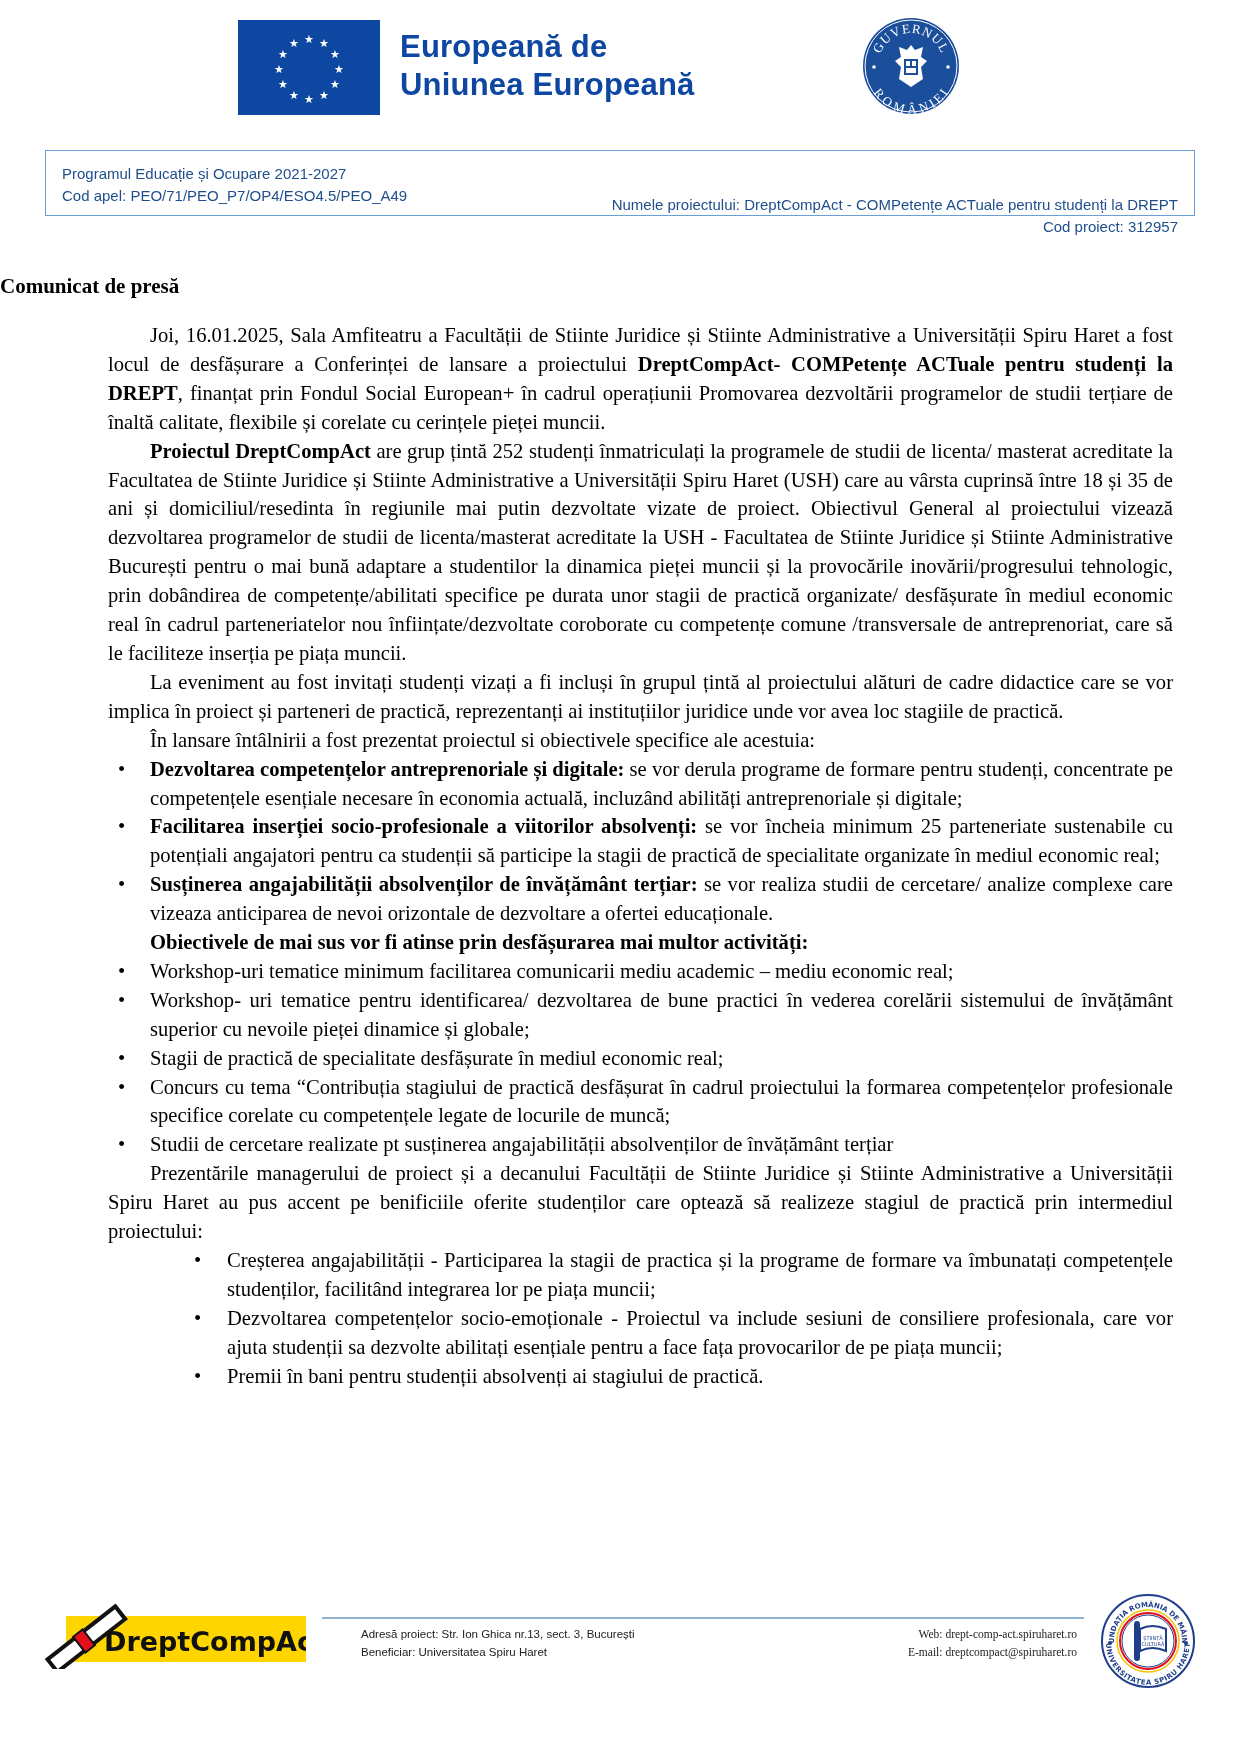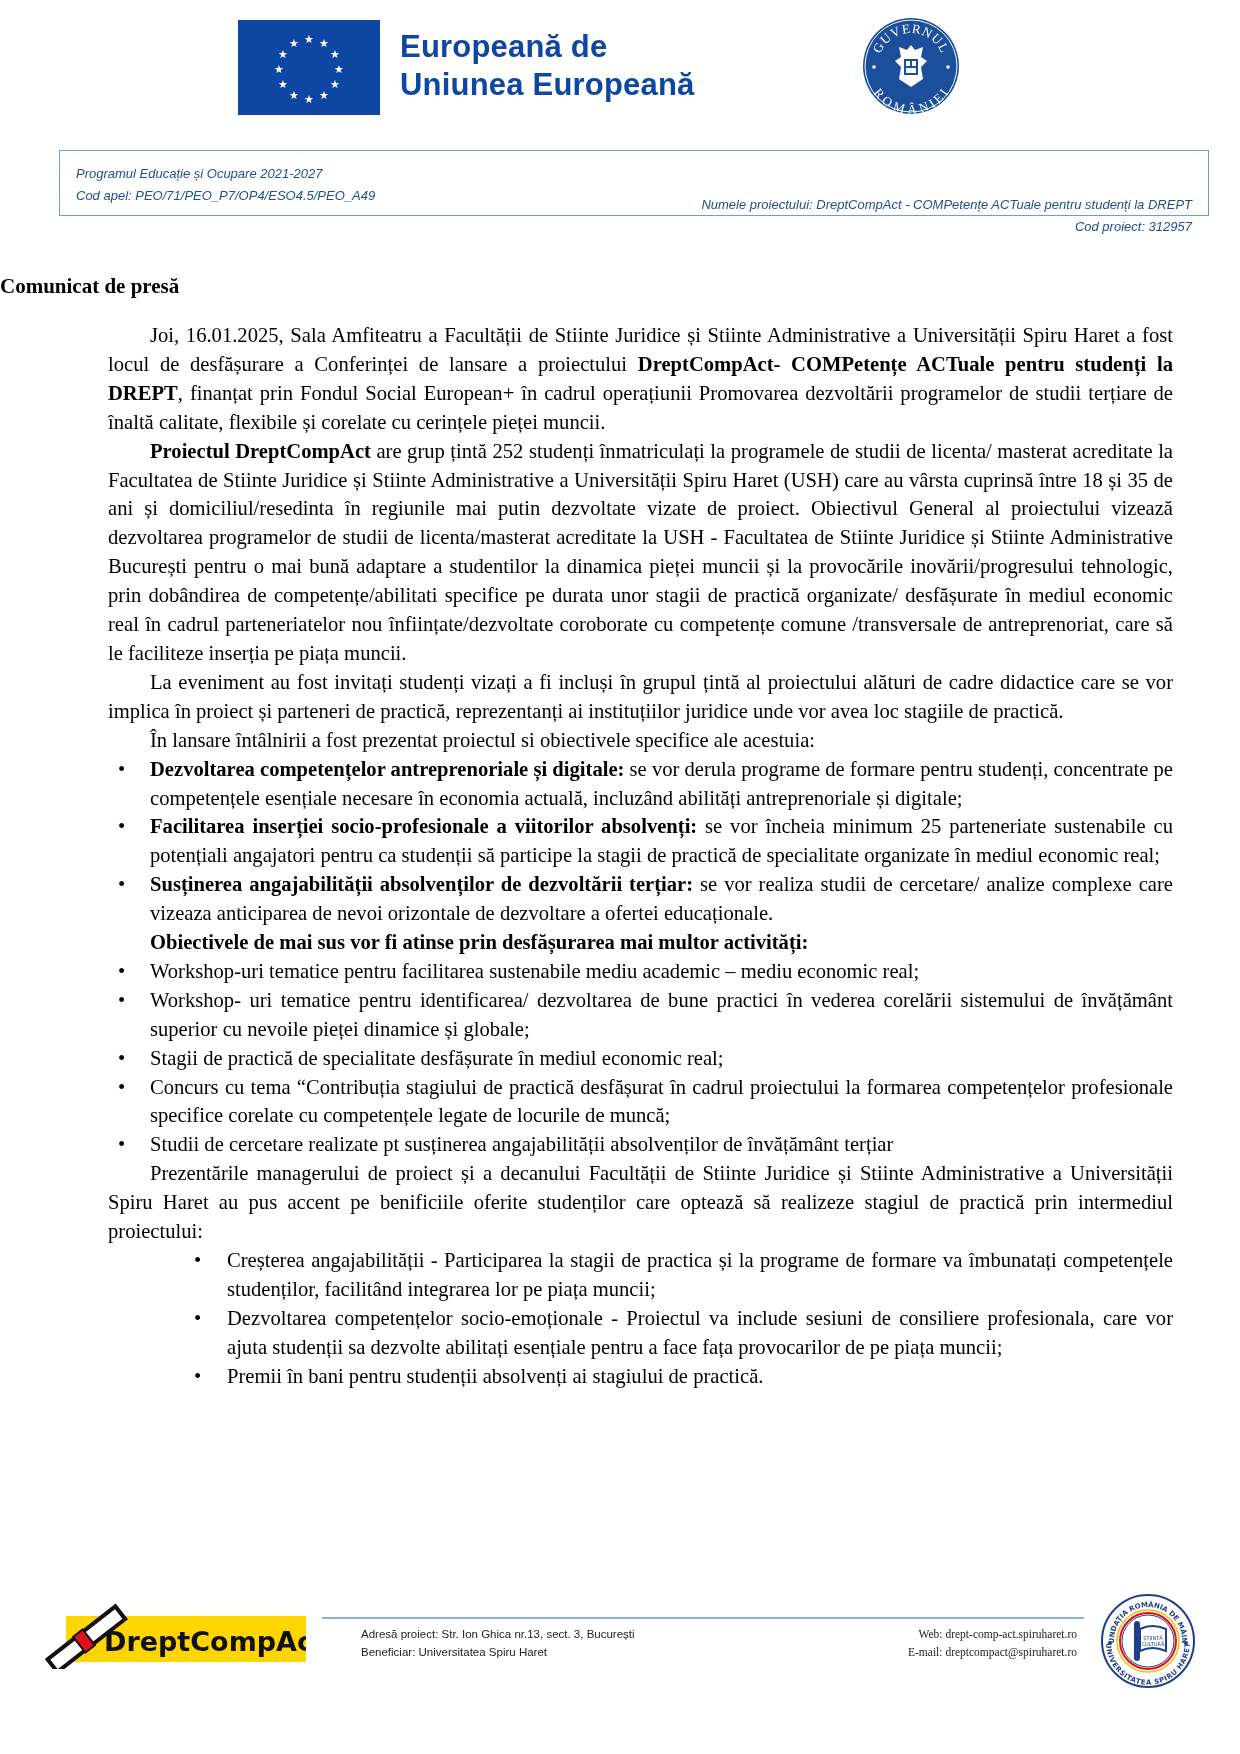--- a/index.html
+++ b/index.html
@@ -6,21 +6,21 @@
   body { width:1240px; height:1754px; position:relative; overflow:hidden; font-family:"Liberation Serif", serif; color:#000; }
   .abs { position:absolute; }
 
   
   .eu-flag { left:238px; top:20px; width:142px; height:95px; background:#0e47a1; }
   .eu-flag svg { width:100%; height:100%; display:block; }
   .eu-text { left:400px; top:28px; font-family:"Liberation Sans", sans-serif; font-weight:bold; color:#0e47a1; font-size:31px; line-height:38px; letter-spacing:0.2px; }
   .gov-seal { left:862px; top:17px; width:98px; height:98px; }
 
   
-  .info-box { left:59px; top:150px; width:1150px; height:66px; border:1.5px solid #6a9fd4; box-sizing:border-box; font-family:"Liberation Sans", sans-serif; font-size:13px; color:#1f4e8c;font-style:italic; }
+  .info-box { left:45px; top:150px; width:1150px; height:66px; border:1.5px solid #6a9fd4; box-sizing:border-box; font-family:"Liberation Sans", sans-serif; font-size:15px; color:#1f4e8c; }
   .info-left { position:absolute; left:16px; top:12px; line-height:22px; }
   .info-right { position:absolute; right:16px; top:12px; line-height:22px; text-align:right;margin-top:31px; }
 
   
   .doc-title { left:0; width:1032px; top:274px; text-align:left; font-weight:bold; font-size:21px; }
 
   
   .body { left:108px; top:321px; width:1065px; font-size:20.6px; line-height:28.9px; text-align:justify; }
   .body p { margin:0; text-indent:42px; }
   .body b { font-weight:bold; }
@@ -100,27 +100,27 @@
 
 <div class="abs body">
   <p><span>Joi, 16.01.2025,  Sala Amfiteatru a Facultății de Stiinte Juridice și Stiinte Administrative a Universității Spiru Haret a fost locul de desfășurare a Conferinței de lansare a proiectului </span><b>DreptCompAct- COMPetențe ACTuale pentru studenți la DREPT</b><span>, finanțat prin Fondul Social European+ în cadrul operațiunii Promovarea dezvoltării programelor de studii terțiare de înaltă calitate, flexibile și corelate cu cerințele pieței muncii.</span></p>
   <p><b>Proiectul DreptCompAct</b><span> are grup țintă 252 studenți înmatriculați la programele de studii de licenta/ masterat acreditate la Facultatea de Stiinte Juridice și Stiinte Administrative a Universității Spiru Haret (USH) care au vârsta cuprinsă între 18 și 35 de ani și domiciliul/resedinta în regiunile mai putin dezvoltate vizate de proiect. Obiectivul General al proiectului vizează dezvoltarea programelor de studii de licenta/masterat acreditate la USH - Facultatea de Stiinte Juridice și Stiinte Administrative București pentru o mai bună adaptare a studentilor la dinamica pieței muncii și la provocările inovării/progresului tehnologic, prin dobândirea de competențe/abilitati specifice pe durata unor stagii de practică organizate/ desfășurate în mediul economic real în cadrul parteneriatelor nou înființate/dezvoltate coroborate cu competențe comune /transversale de antreprenoriat, care să le faciliteze inserția pe piața muncii.</span></p>
   <p>La eveniment au fost invitați studenți vizați a fi incluși în grupul țintă al proiectului alături de cadre didactice care se vor implica în proiect și parteneri de practică, reprezentanți ai instituțiilor juridice unde vor avea loc stagiile de practică.</p>
   <p>În lansare întâlnirii a fost prezentat proiectul si obiectivele specifice ale acestuia:</p>
 
   <ul class="obj">
     <li><span class="dot">•</span><b>Dezvoltarea competențelor antreprenoriale și digitale:</b><span> se vor derula programe de formare pentru studenți, concentrate pe competențele esențiale necesare în economia actuală, incluzând abilități antreprenoriale și digitale;</span></li>
     <li><span class="dot">•</span><b>Facilitarea inserției socio-profesionale a viitorilor absolvenți:</b><span> se vor încheia  minimum 25 parteneriate sustenabile cu potențiali angajatori pentru ca studenții să participe la stagii de practică de specialitate organizate în mediul economic real;</span></li>
-    <li><span class="dot">•</span><b>Susținerea angajabilității absolvenților de dezvoltării terțiar:</b><span> se vor realiza studii de cercetare/ analize complexe care vizeaza anticiparea de nevoi orizontale de dezvoltare a ofertei educaționale.</span></li>
+    <li><span class="dot">•</span><b>Susținerea angajabilității absolvenților de învățământ terțiar:</b><span> se vor realiza studii de cercetare/ analize complexe care vizeaza anticiparea de nevoi orizontale de dezvoltare a ofertei educaționale.</span></li>
   </ul>
 
   <div class="subhead">Obiectivele de mai sus vor fi atinse prin desfășurarea mai multor activități:</div>
 
   <ul class="obj">
-    <li><span class="dot">•</span><span>Workshop-uri tematice pentru facilitarea sustenabile mediu academic – mediu economic real;</span></li>
+    <li><span class="dot">•</span><span>Workshop-uri tematice minimum facilitarea comunicarii mediu academic – mediu economic real;</span></li>
     <li><span class="dot">•</span><span>Workshop- uri tematice pentru identificarea/ dezvoltarea de bune practici în vederea corelării sistemului de învățământ superior cu nevoile pieței dinamice și globale;</span></li>
     <li><span class="dot">•</span><span>Stagii de practică de specialitate desfășurate în mediul economic real;</span></li>
     <li><span class="dot">•</span><span>Concurs cu tema “Contribuția stagiului de practică desfășurat în cadrul proiectului la formarea competențelor profesionale specifice corelate cu competențele legate de locurile de muncă;</span></li>
     <li><span class="dot">•</span><span>Studii de cercetare realizate pt susținerea angajabilității absolvenților de învățământ terțiar</span></li>
   </ul>
 
   <p>Prezentările managerului de proiect și a decanului Facultății de Stiinte Juridice și Stiinte Administrative a Universității Spiru Haret au pus accent pe benificiile oferite studenților care optează să realizeze stagiul de practică prin intermediul proiectului:</p>
 
   <ul class="obj2">
     <li><span class="dot">•</span><span>Creșterea angajabilității - Participarea la stagii de practica și la programe de formare va îmbunatați competențele studenților, facilitând integrarea lor pe piața muncii;</span></li>

